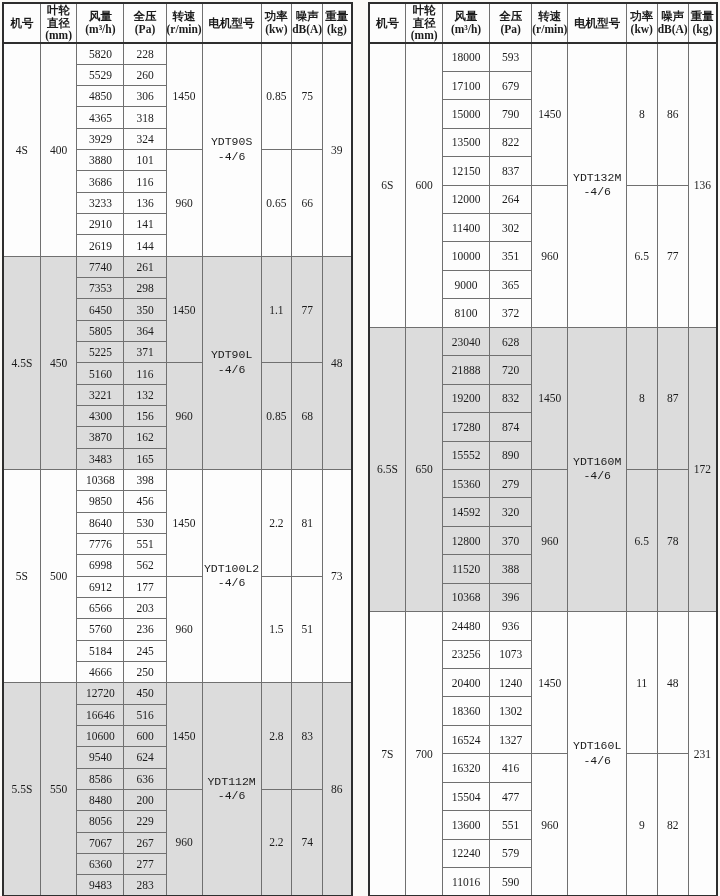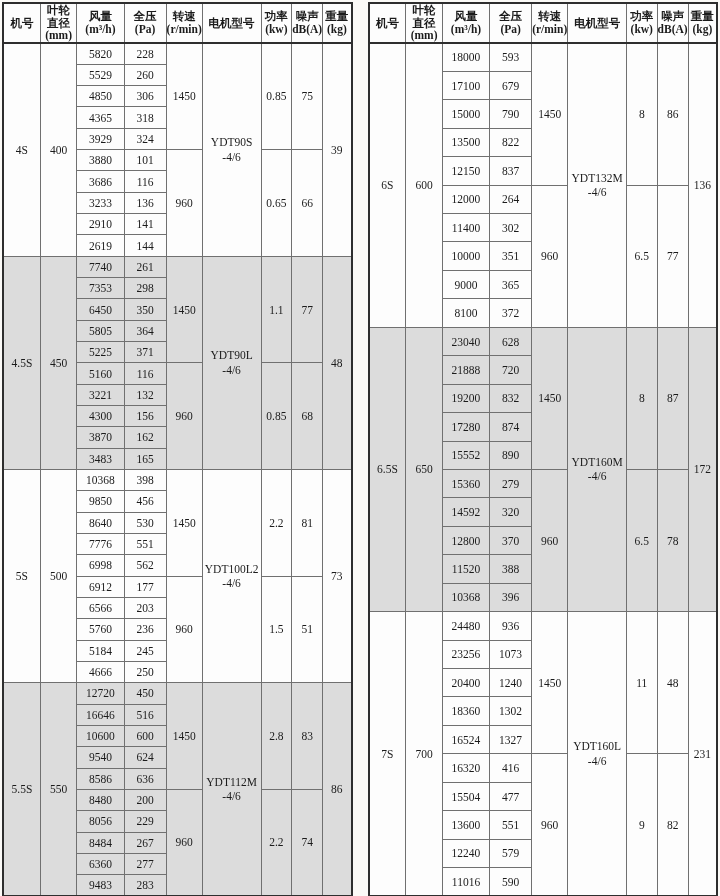--- a/index.html
+++ b/index.html
@@ -38,21 +38,21 @@
     background:#fdfdfd;
     height:37px;
   }
   table.spec thead .hdr-line{display:block;}
   table.spec tbody{border-top:1.5px solid #3a3a3a;}
   table.spec td{font-size:11.5px;}
   .t-left tbody tr{height:21.3px;}
   .t-right tbody tr{height:28.45px;}
   tbody.shaded td{background:#dcdcdc;}
   td.motor-cell{font-size:11.5px;line-height:1.25;}
-  td.motor-cell .motor-line{display:block;}
+  td.motor-cell .motor-line{display:block;font-family:Liberation Mono, monospace;}
 </style>
 </head>
 <body>
 
 <div class="page">
   <table class="spec t-left" id="table-0">
       <colgroup>
         <col style="width: 38px;">
         <col style="width: 37px;">
         <col style="width: 48px;">
@@ -303,21 +303,21 @@
           <td class="pressure-cell">200</td>
           <td class="speed-cell" rowspan="5">960</td>
           <td class="power-cell" rowspan="5">2.2</td>
           <td class="noise-cell" rowspan="5">74</td>
         </tr>
         <tr>
           <td class="airflow-cell">8056</td>
           <td class="pressure-cell">229</td>
         </tr>
         <tr>
-          <td class="airflow-cell">8484</td>
+          <td class="airflow-cell">7067</td>
           <td class="pressure-cell">267</td>
         </tr>
         <tr>
           <td class="airflow-cell">6360</td>
           <td class="pressure-cell">277</td>
         </tr>
         <tr>
           <td class="airflow-cell">9483</td>
           <td class="pressure-cell">283</td>
         </tr>

